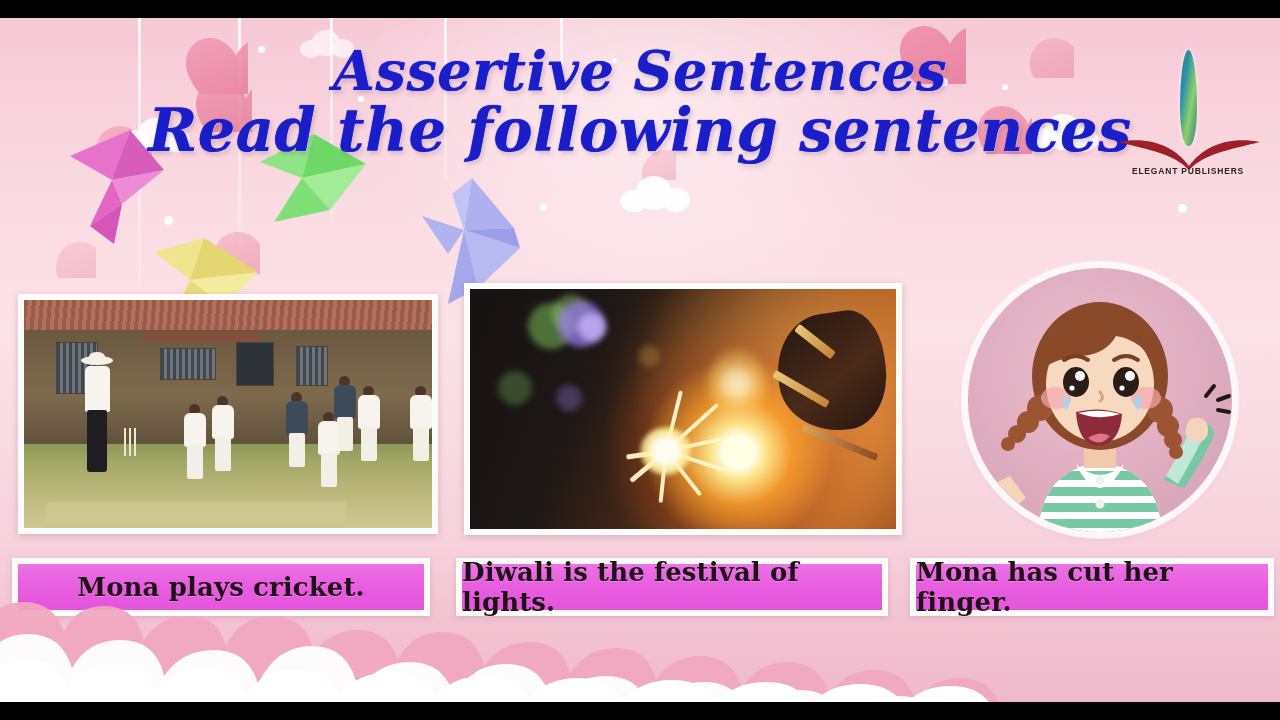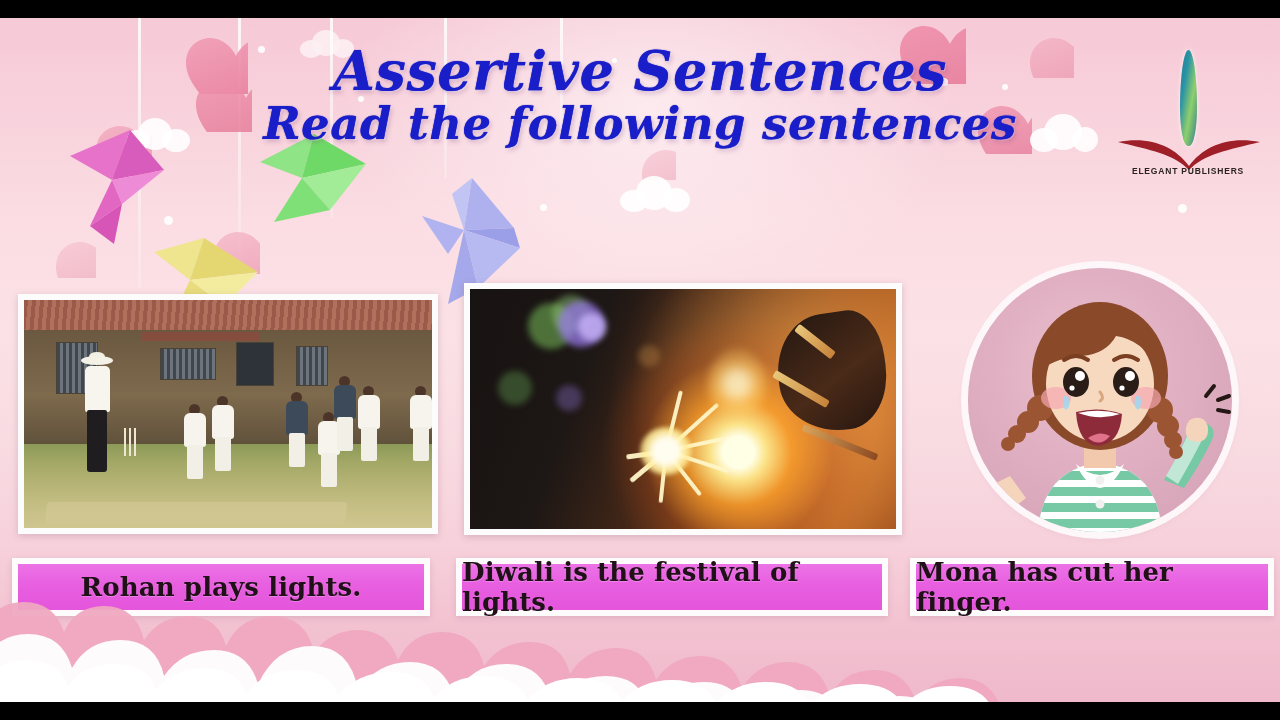--- a/index.html
+++ b/index.html
@@ -89,21 +89,21 @@
     font-weight: 700;
     color: #1a1ec8;
     letter-spacing: .5px;
     text-shadow:
       0 0 1px #1a1ec8,
       1px 1px 0 rgba(255,255,255,.35),
       2px 3px 4px rgba(120,60,120,.25);
     line-height: 1.02;
   }
   #title1 { font-size: 54px; }
-  #title2 { font-size: 45px; margin-top: 2px; }
+  #title2 { font-size: 59px; margin-top: 2px; }
 
   
   .logo {
     position: absolute;
     left: 1108px; top: 30px;
     width: 160px; height: 140px;
     z-index: 22;
   }
   .logo-leaf {
     position: absolute;
@@ -537,21 +537,21 @@
 
         <path d="M132,124 q5,6 0,9" stroke="#d9a77f" stroke-width="3" fill="none" stroke-linecap="round"></path>
 
         <path d="M108,144 q24,-6 46,2 q-2,30 -24,32 q-20,-2 -22,-34z" fill="#8e2b3a"></path>
         <path d="M110,145 q22,-5 42,1 q-20,7 -42,-1z" fill="#ffffff"></path>
         <path d="M120,170 q12,10 22,-2 q-10,-6 -22,2z" fill="#e0728a"></path>
       </svg>
     </div>
 
     <div class="capwrap" style="left:12px; top:540px; width:418px; height:58px;">
-      <div class="cap">Rohan plays lights.</div>
+      <div class="cap">Mona plays cricket.</div>
     </div>
 
     <div class="capwrap" style="left:910px; top:540px; width:364px; height:58px;">
       <div class="cap">Mona has cut her finger.</div>
     </div>
 
     <div class="capwrap" style="left:456px; top:540px; width:432px; height:58px;">
       <div class="cap">Diwali is the festival of lights.</div>
     </div>
 

